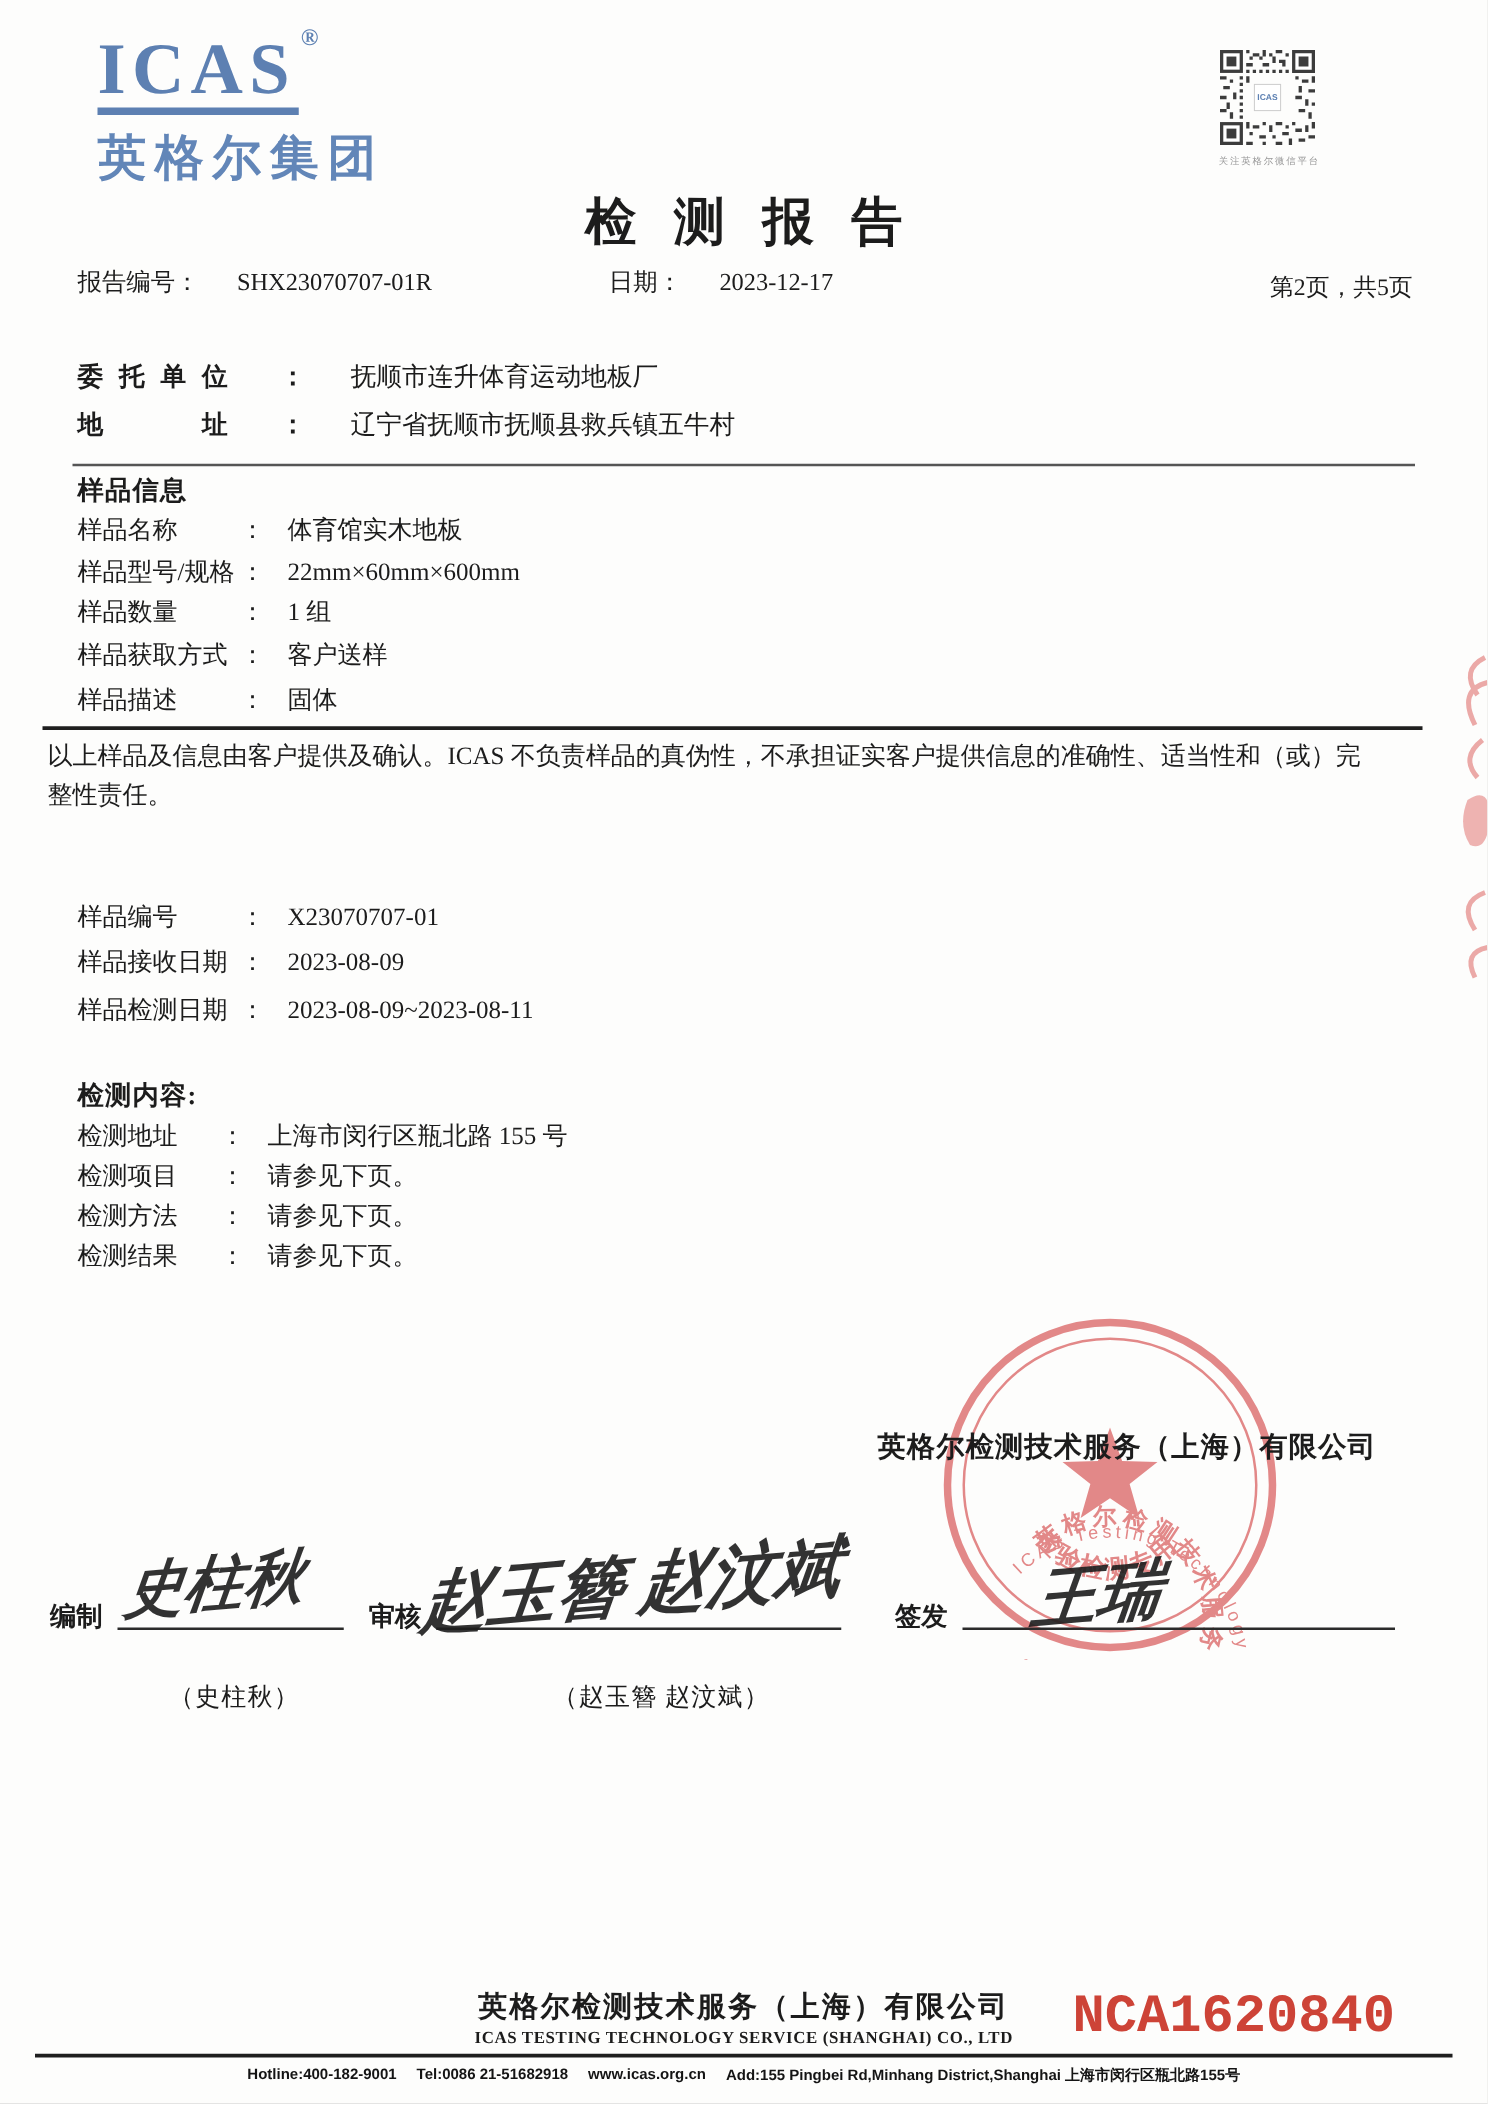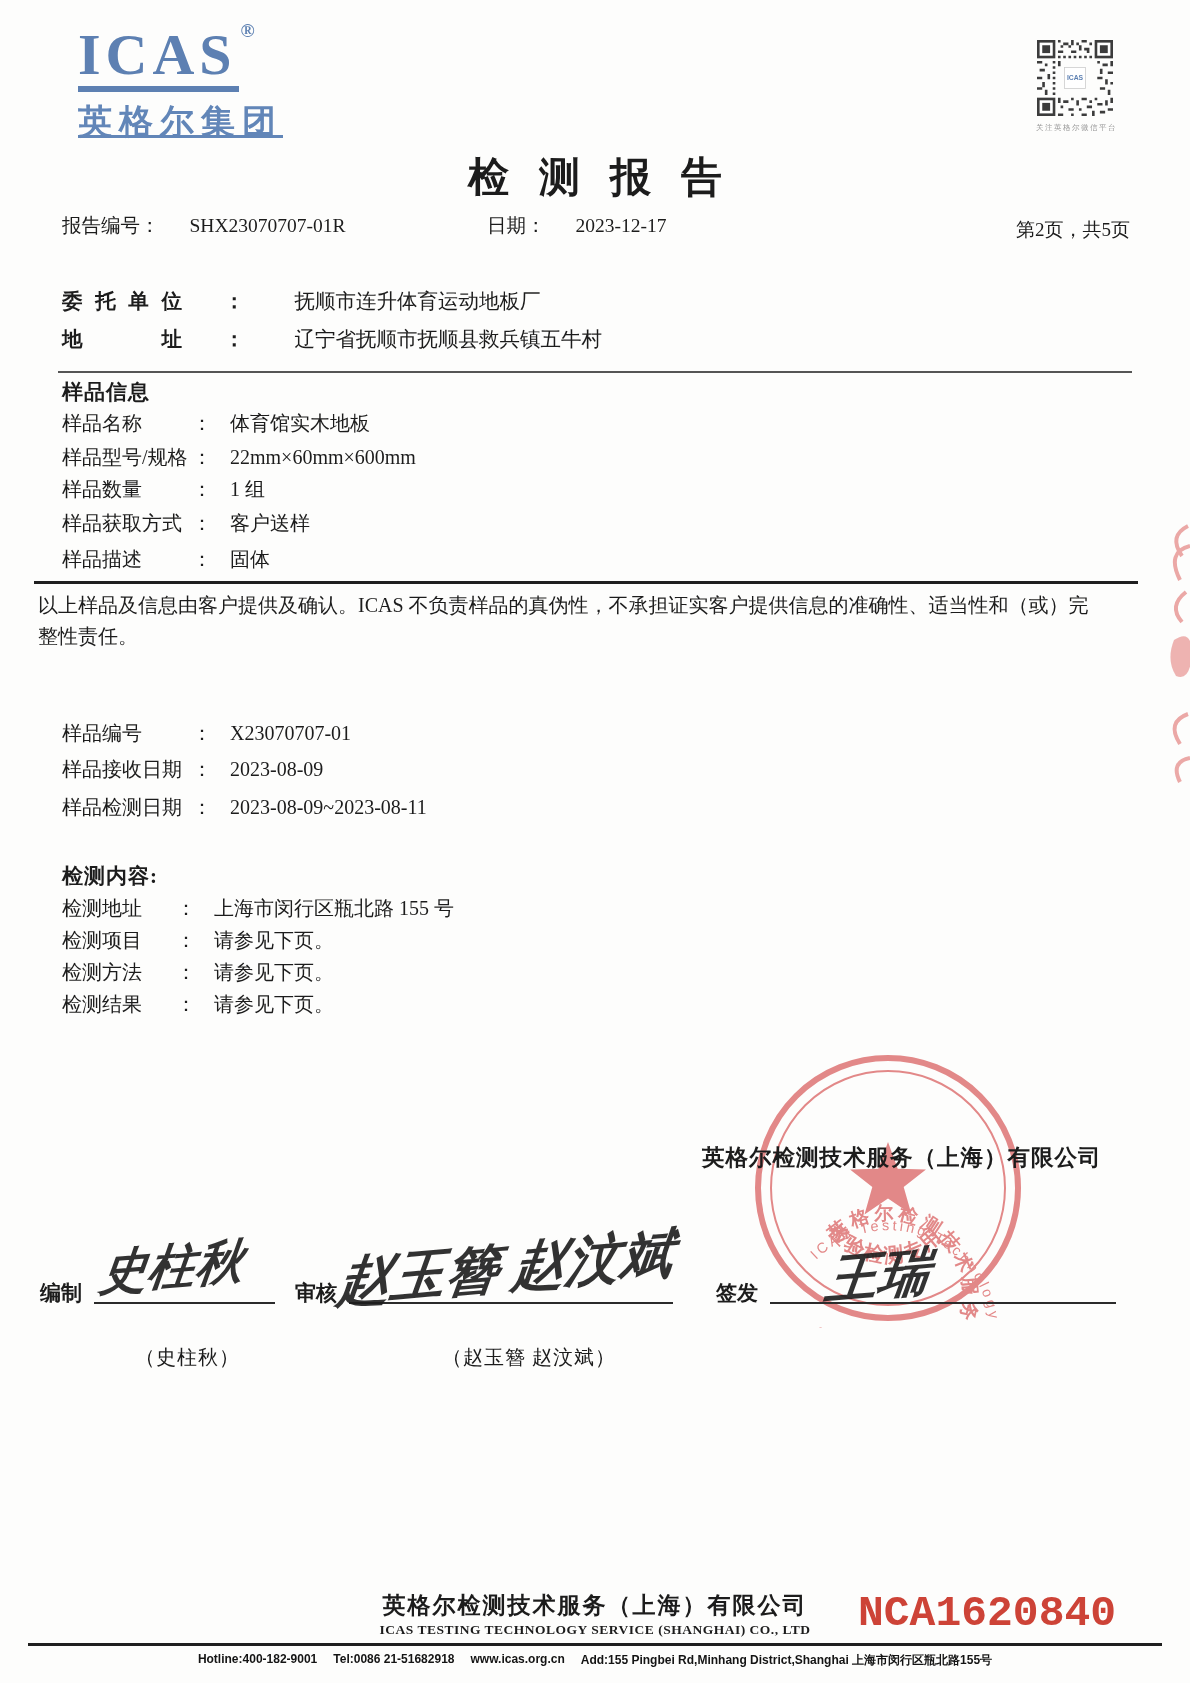--- a/index.html
+++ b/index.html
@@ -4,38 +4,38 @@
 <style>
   html,body{margin:0;padding:0;background:#e8e8e6;}
   .page{position:relative;width:1190px;height:1683px;background:#fdfdfc;margin:0 auto;
         font-family:"Liberation Serif","DejaVu Serif",serif;color:#1c1c1c;overflow:hidden;
         border-bottom:3px solid #9a9a98;}
   
   .logo{position:absolute;left:78px;top:26px;}
   .logo-main{display:inline-block;font-weight:bold;font-size:58px;line-height:1;
              color:#5d80b2;letter-spacing:5px;border-bottom:6px solid #5d80b2;padding:0 2px 2px 0;}
   .logo-reg{font-size:19px;color:#5d80b2;vertical-align:top;position:relative;top:-6px;left:2px;font-weight:bold;}
-  .logo-sub{font-size:34px;color:#6286b8;letter-spacing:7px;margin-top:7px;font-weight:600;text-decoration:underline;}
-  
-  .qr-wrap{position:absolute;left:1036px;top:40px;width:78px;text-align:center;}
+  .logo-sub{font-size:39px;color:#6286b8;letter-spacing:7px;margin-top:7px;font-weight:600;}
+  
+  .qr-wrap{position:absolute;left:975px;top:40px;width:78px;text-align:center;}
   .qr-caption{font-size:7.5px;color:#979797;letter-spacing:1.5px;margin-top:3px;white-space:nowrap;}
   
   .doc-title{position:absolute;left:0;top:150px;width:100%;text-align:center;
              font-size:41px;font-weight:600;letter-spacing:30px;padding-left:30px;box-sizing:border-box;}
   .meta-left{position:absolute;left:62px;top:212px;font-size:19.5px;}
   .meta-mid{position:absolute;left:487px;top:212px;font-size:19.5px;}
   .meta-right{position:absolute;right:60px;top:217px;font-size:19px;}
   .meta-val{margin-left:30px;}
   
   .frow{position:absolute;left:62px;white-space:nowrap;font-size:20px;}
   .frow .jlabel{display:inline-block;text-align:justify;text-align-last:justify;vertical-align:baseline;}
   .client-row{font-size:20.5px;}
   .client-row .jlabel{width:120px;font-weight:bold;letter-spacing:0;}
   .client-row .colon{margin-left:42px;font-weight:bold;}
-  .client-row .val{margin-left:50px;}
+  .client-row .val{margin-left:36px;}
   .sec-head{position:absolute;left:62px;font-size:21px;font-weight:bold;letter-spacing:1px;}
   .plain-row .lbl{display:inline-block;width:128px;}
   .plain-row .colon{margin-left:2px;}
   .plain-row .val{margin-left:18px;}
   .test-row .lbl{width:112px;}
   .rule-thin{position:absolute;left:58px;width:1074px;height:1.5px;background:#555;}
   .rule-thick{position:absolute;left:34px;width:1104px;height:3px;background:#1f1f1f;}
   .disclaimer{position:absolute;left:38px;top:590px;width:1068px;font-size:20px;line-height:1.55;}
   
   .stamp{position:absolute;left:748px;top:1048px;z-index:1;opacity:.82;}

